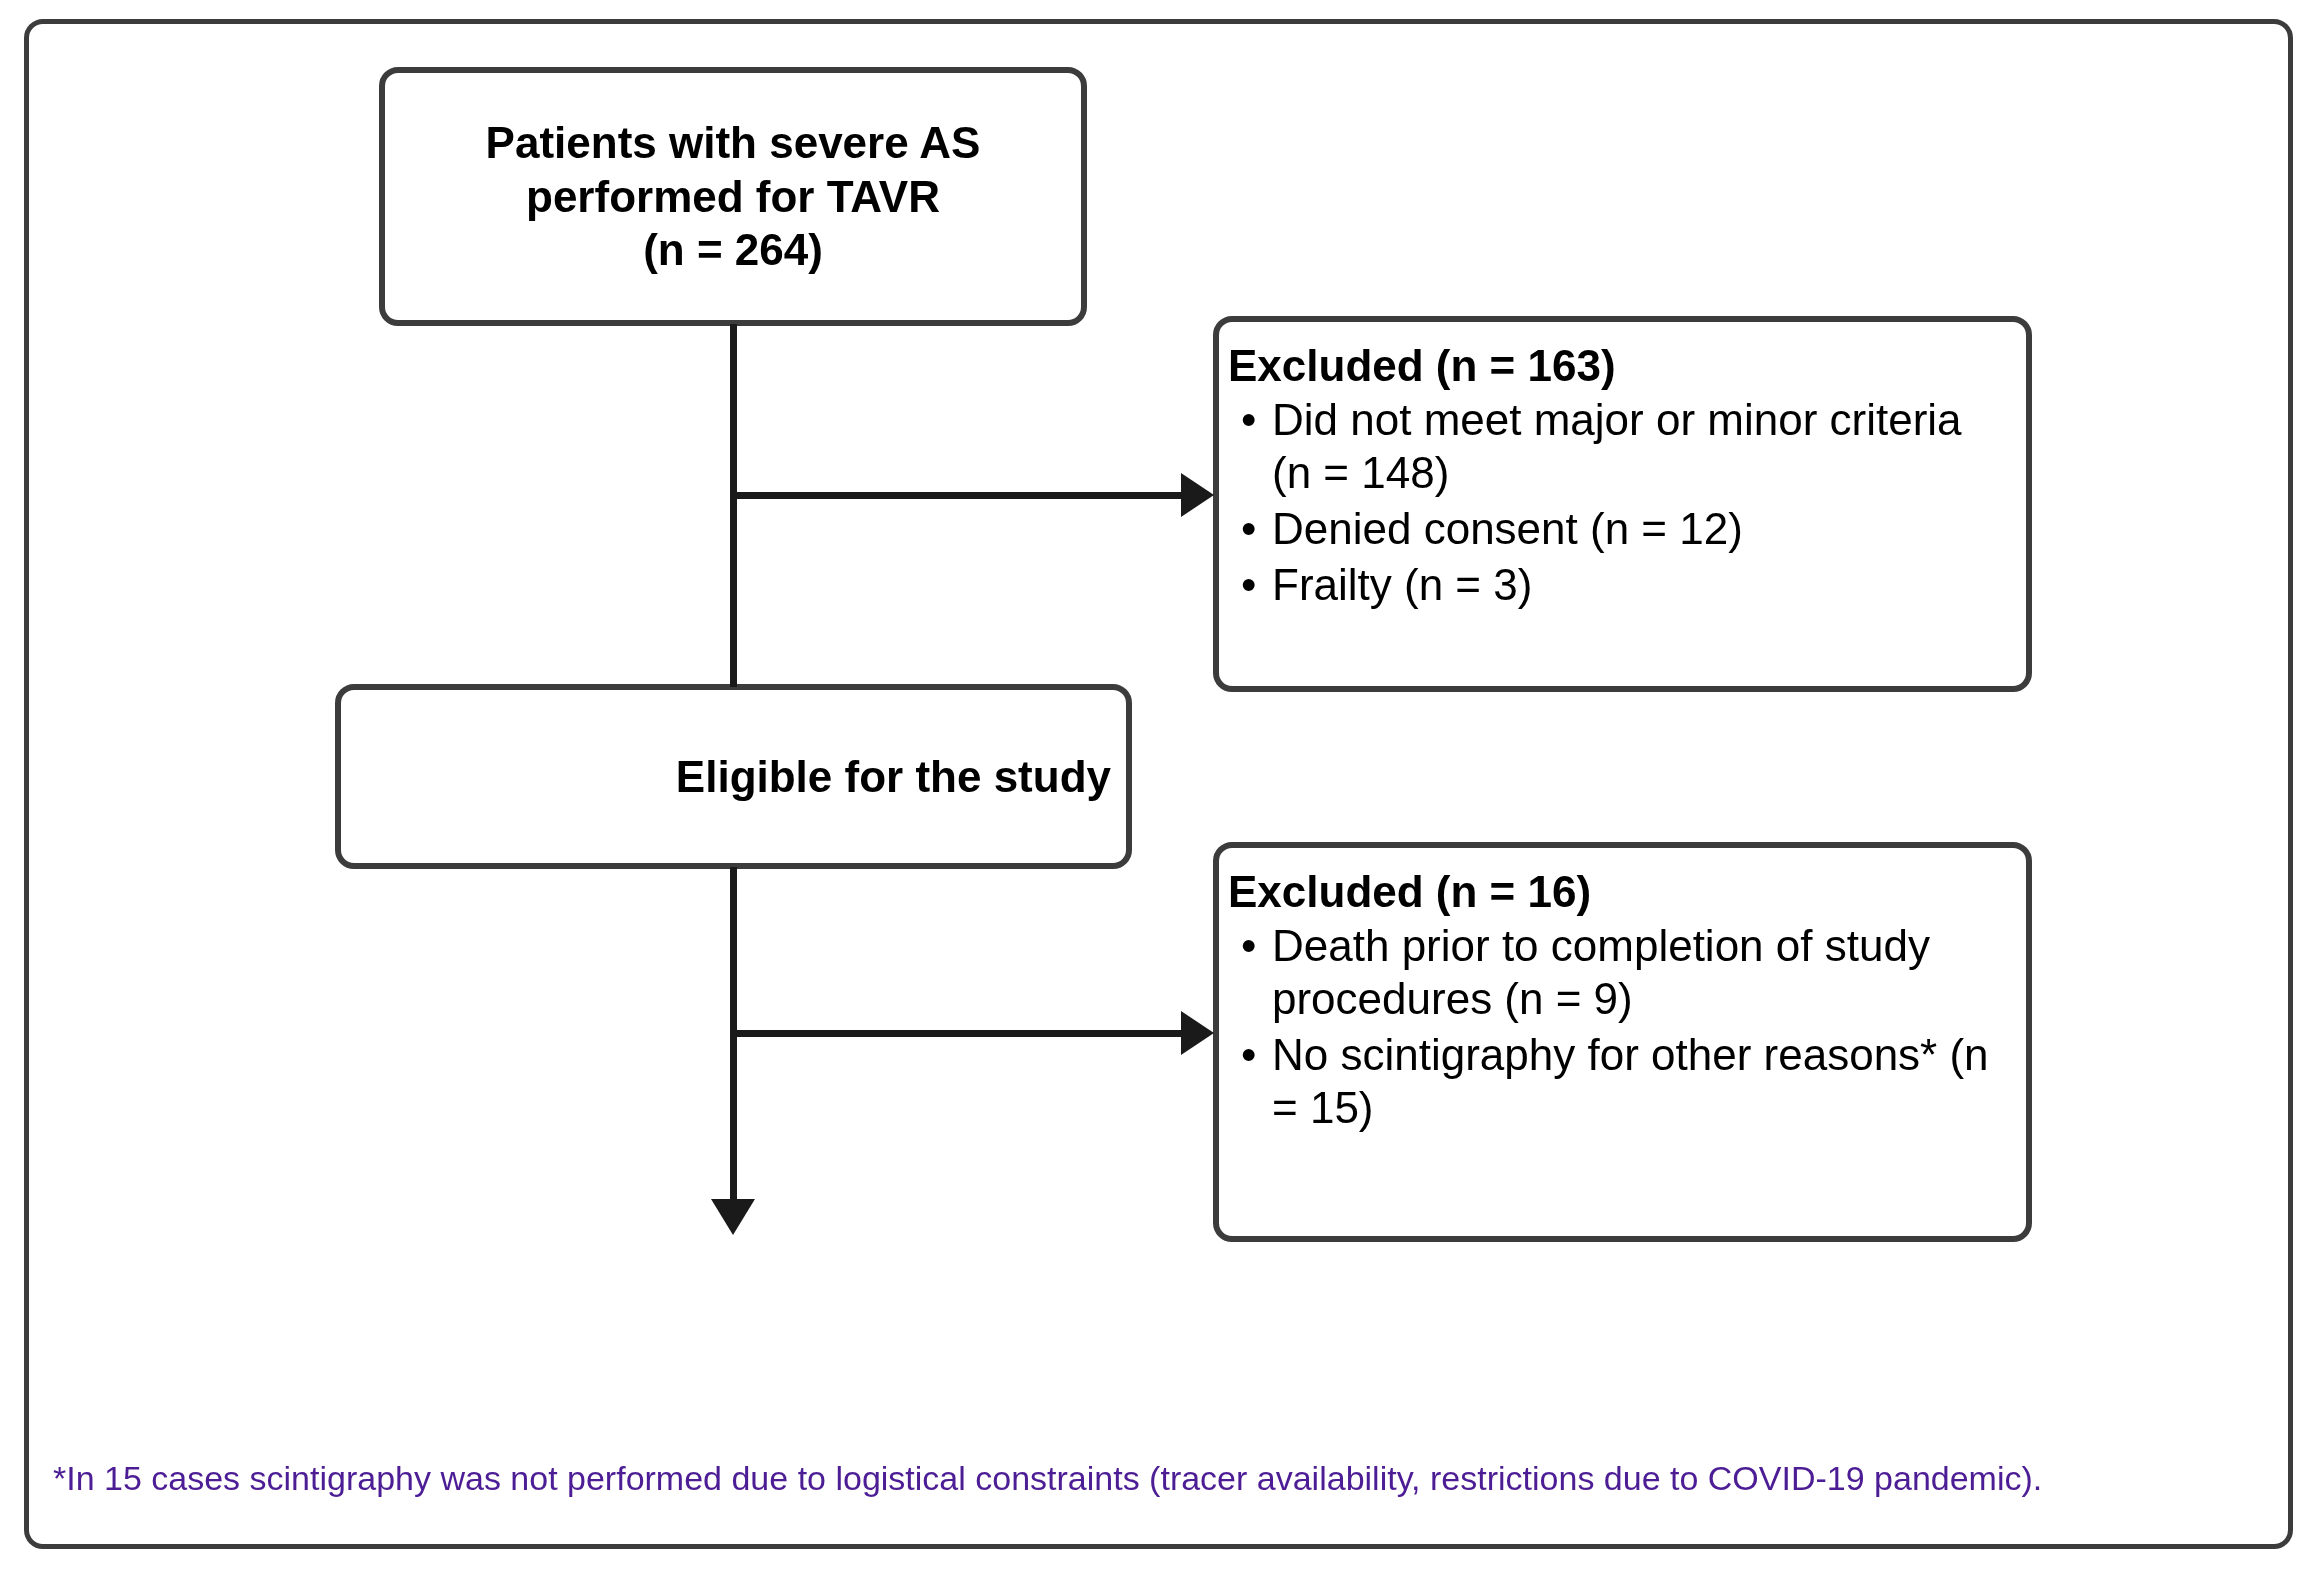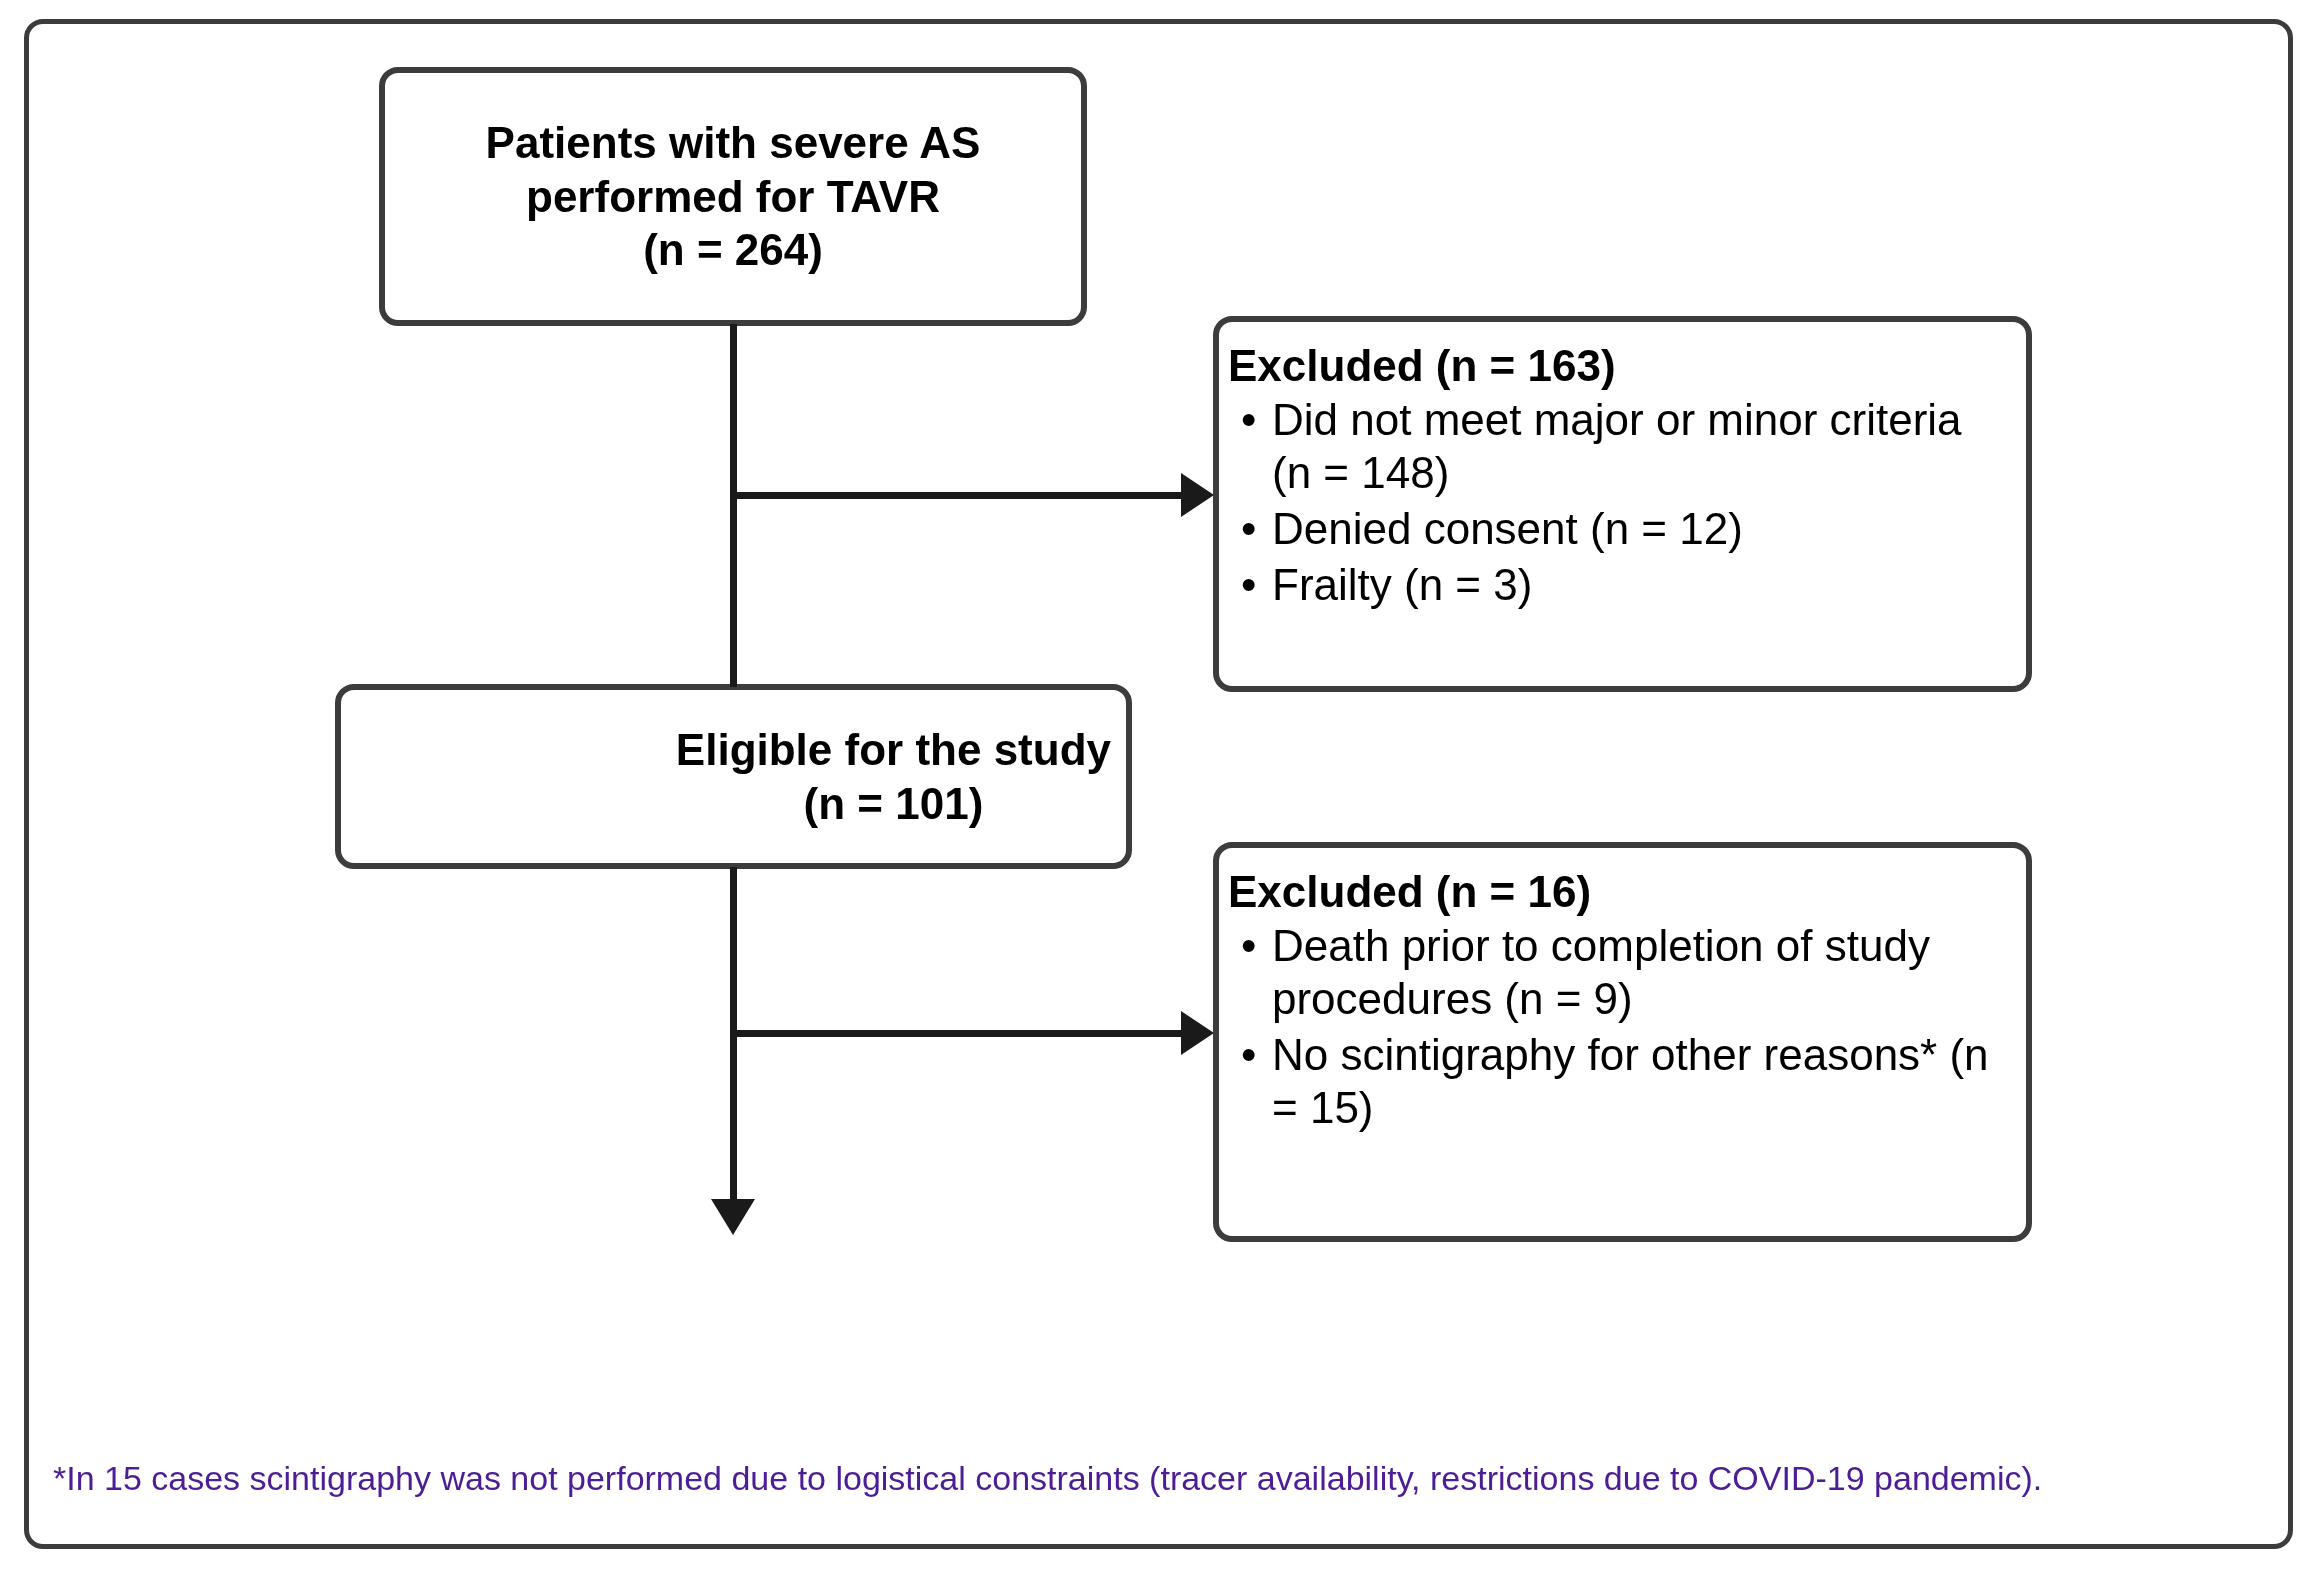--- a/index.html
+++ b/index.html
@@ -189,21 +189,20 @@
     <div class="box-center">
       <div>Patients with severe AS</div>
       <div>performed for TAVR</div>
       <div>(n = 264)</div>
     </div>
   </div>
 
   <div class="flow-box" id="box-eligible">
     <div class="box-center">
       <div>Eligible for the study</div>
-      <div>(n = 101)</div>
     </div>
   </div>
 
 
   <div class="flow-box excluded-box" id="box-excluded-1">
     <div class="box-title">Excluded (n = 163)</div>
     <ul class="excl-list">
       <li>
         <span class="bullet">•</span>
         <span>Did not meet major or minor criteria (n = 148)</span>

